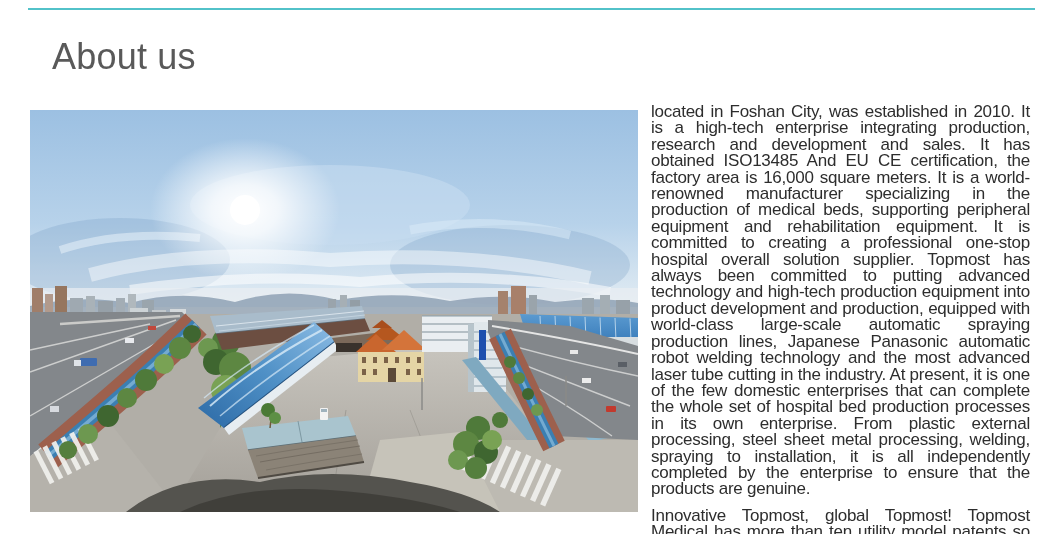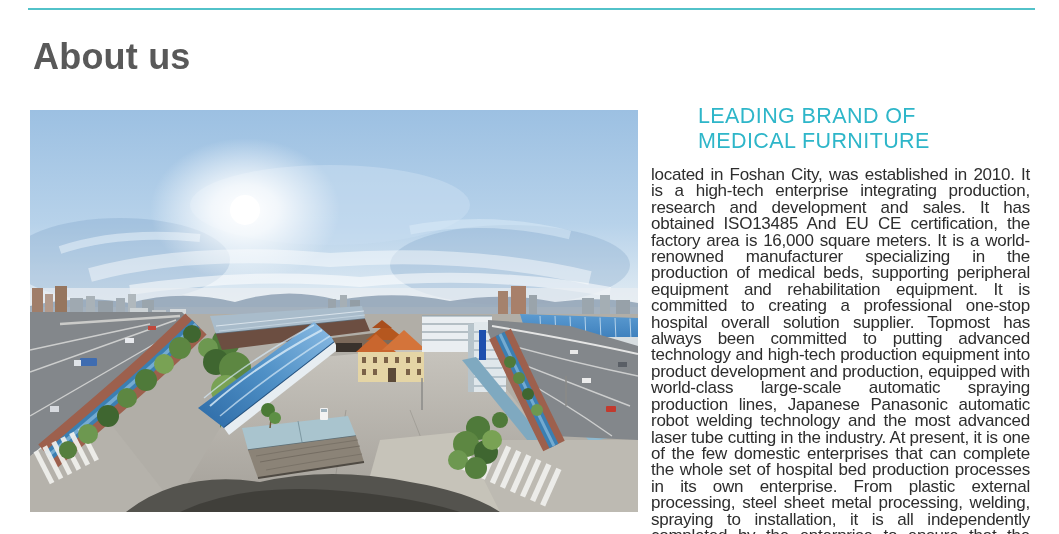--- a/index.html
+++ b/index.html
@@ -7,22 +7,22 @@
     position:relative;
     width:1059px;height:534px;
     overflow:hidden;
     font-family:"Liberation Sans", sans-serif;
   }
   .topline{
     position:absolute;left:28px;top:8px;width:1007px;height:2px;
     background:#52c2c9;
   }
   .page-title{
-    position:absolute;left:33px;top:36px;margin:0;
-    font-size:36px;font-weight:bold;color:#595959;letter-spacing:0.2px;
+    position:absolute;left:52px;top:36px;margin:0;
+    font-size:36px;font-weight:normal;color:#595959;letter-spacing:0.2px;
   }
   .hero{
     position:absolute;left:30px;top:110px;width:608px;height:402px;
     overflow:hidden;background:#b7d2ea;
   }
   .hero svg{display:block;width:608px;height:402px;}
   .about-col{
     position:absolute;left:651px;top:104px;width:379px;
   }
   .section-heading{
@@ -286,19 +286,15 @@
     <rect x="290" y="298" width="8" height="12" rx="1" fill="#f2f2f2"></rect>
     <rect x="291" y="299" width="6" height="3" fill="#9fb2bd"></rect>
     <path d="M240,318 L242,300" stroke="#6e5a3c" stroke-width="1.5"></path>
     <circle cx="238" cy="300" r="7" fill="#4a7a35"></circle>
       <circle cx="245" cy="308" r="6" fill="#5d8f44"></circle>
     <path d="M392,300 L392,268 M536,296 L536,266" stroke="#8a8a88" stroke-width="1.5"></path>
   </svg>
 </div>
 
 <section class="about-col">
-  <h2 class="section-heading">
-    <span>LEADING BRAND OF</span><br>
-    <span>MEDICAL FURNITURE</span>
-  </h2>
   <p>located in Foshan City, was established in 2010.  It is a high-tech enterprise integrating production, research and development and sales. It has obtained ISO13485 And EU CE certification, the  factory area is 16,000 square meters. It is a world-renowned manufacturer specializing in the production of medical beds, supporting peripheral equipment and rehabilitation equipment. It is committed to creating a professional one-stop hospital overall solution supplier. Topmost has always been committed to putting advanced technology and high-tech production equipment into product development and production, equipped with world-class large-scale automatic spraying production lines, Japanese Panasonic automatic robot welding technology and the most advanced laser tube cutting in the industry. At present, it is one of the few domestic enterprises that can complete the whole set of hospital bed production processes in its own enterprise. From plastic external processing, steel sheet metal processing, welding, spraying to installation, it is all independently completed by the enterprise to ensure that the products are genuine.</p>
   <p>Innovative Topmost, global Topmost! Topmost Medical has more than ten utility model patents so far, and continues to innovate. Currently, there are more than ten new patents being applied for.The products are sold at domestic  and abroad, Topmost will create a better future with our customers with better cost performance and better service.</p>
 </section>
 
 </body></html>

